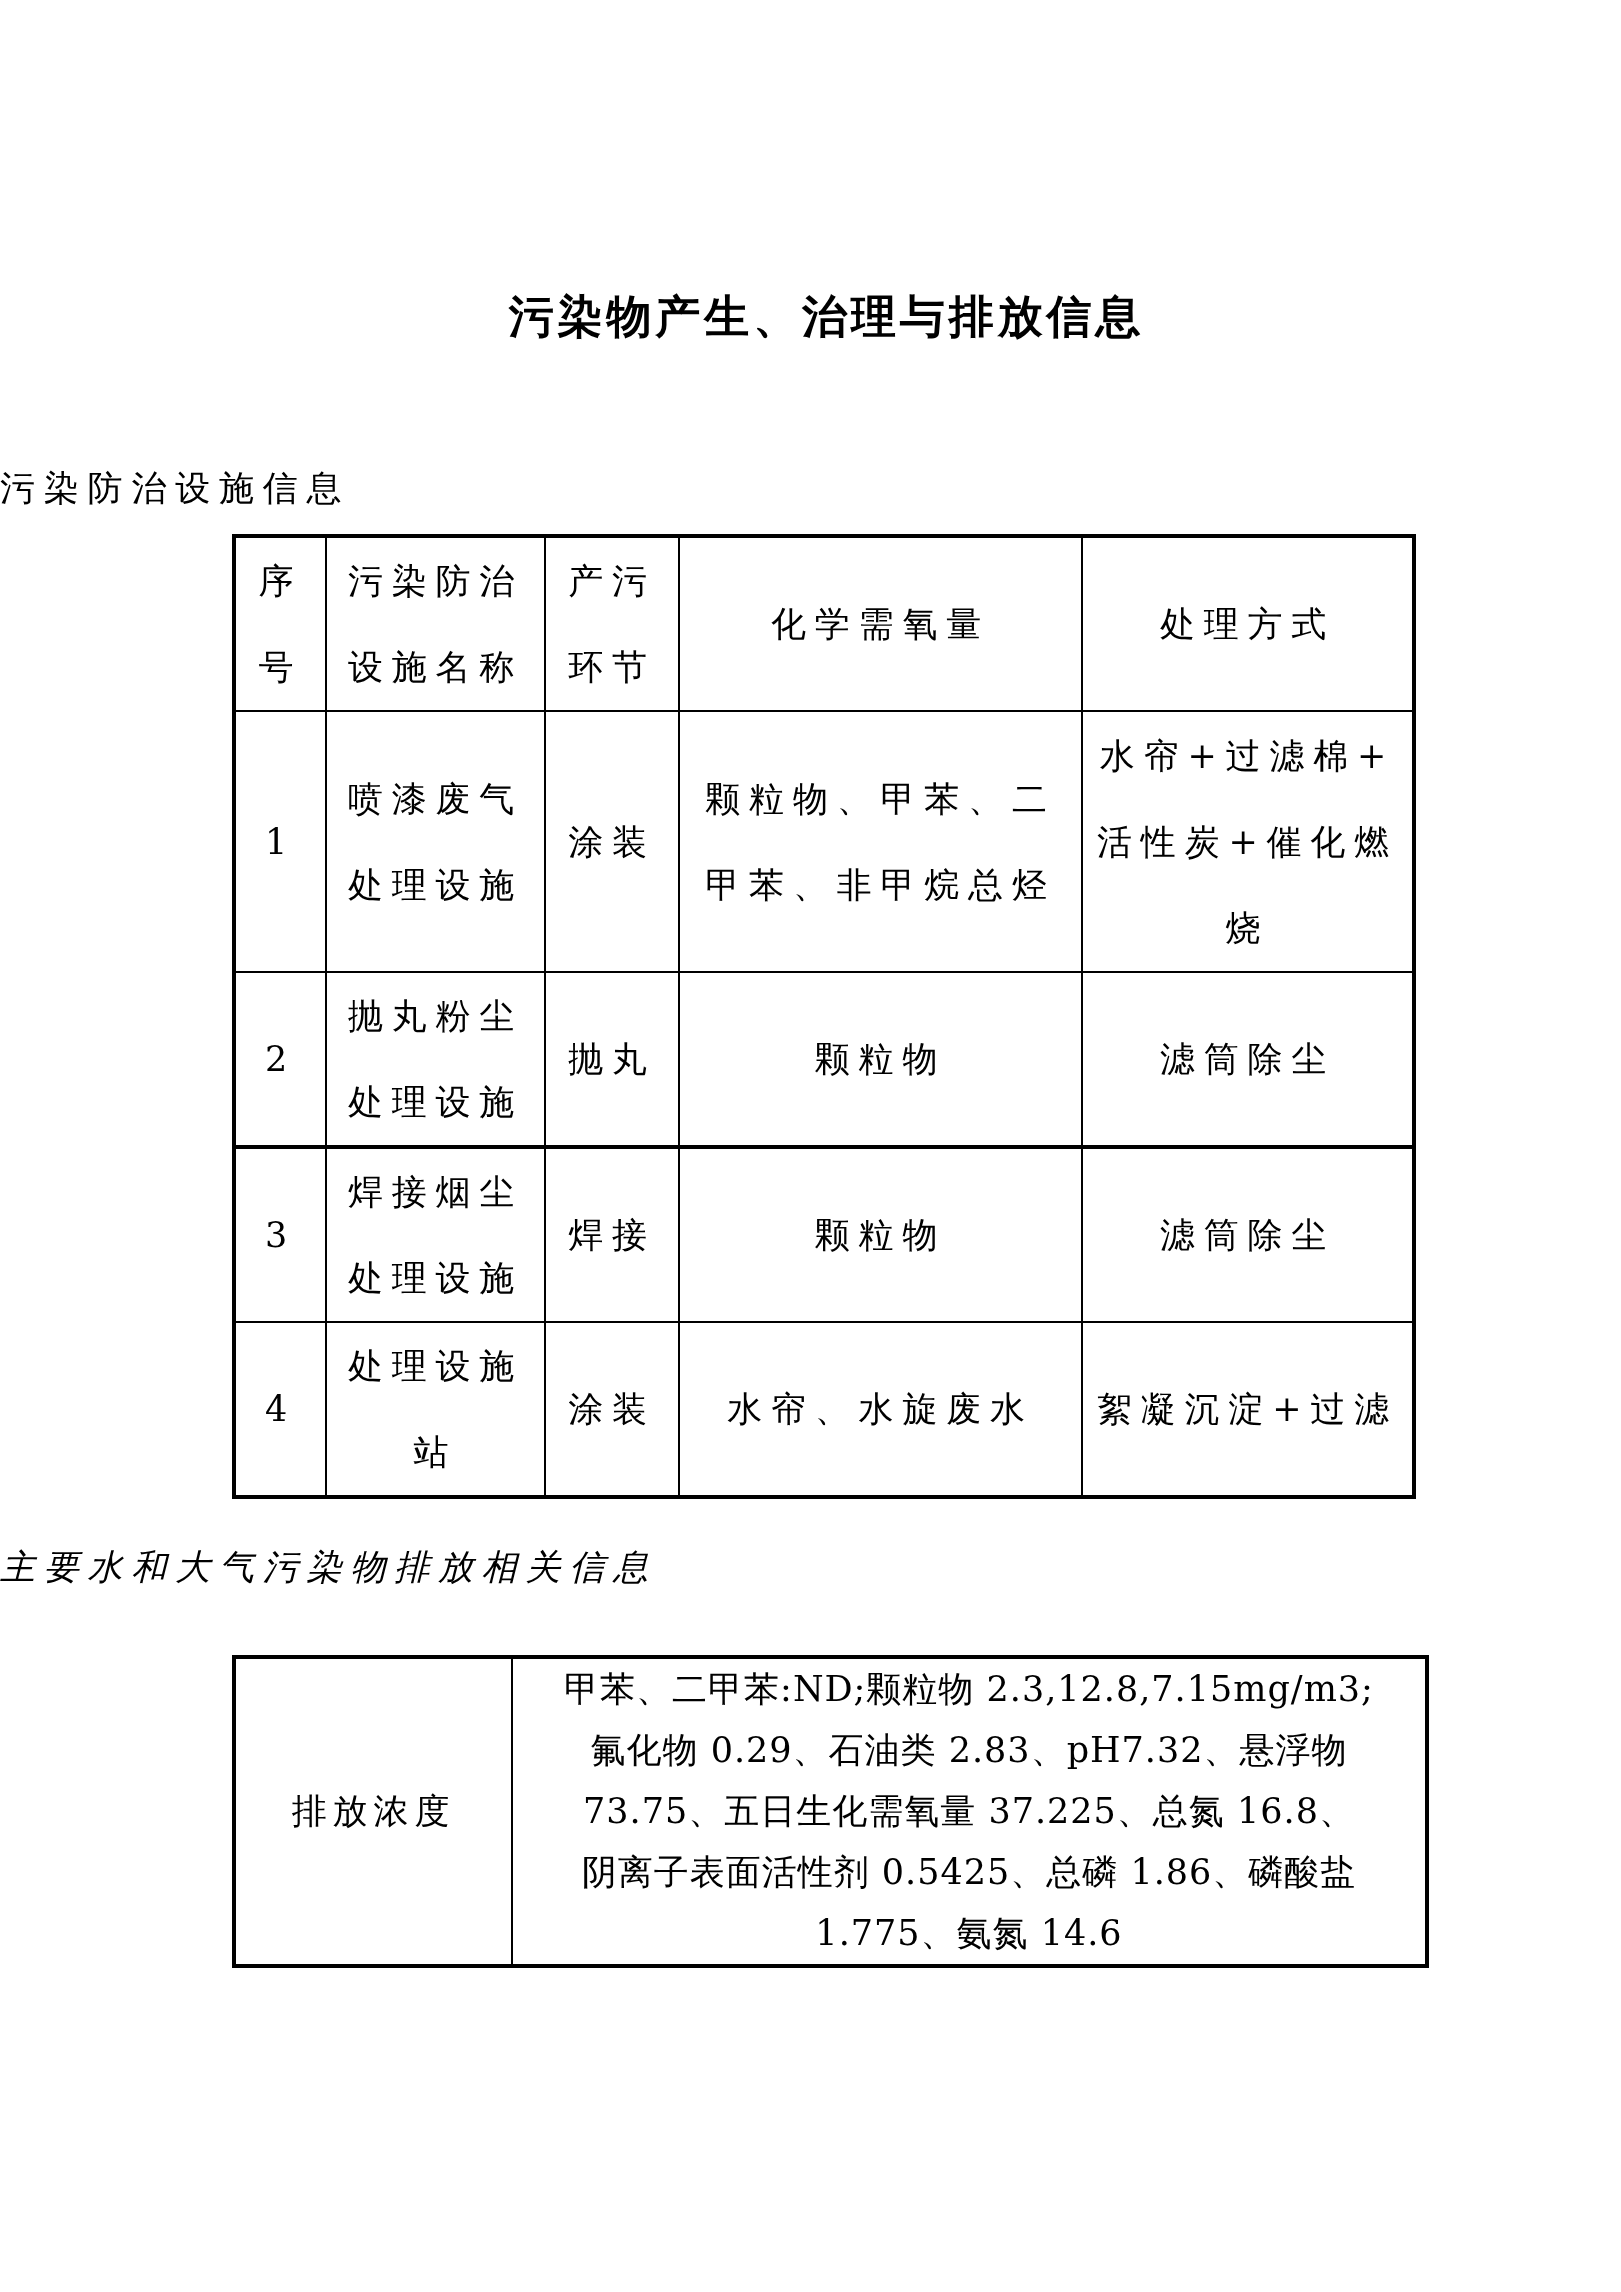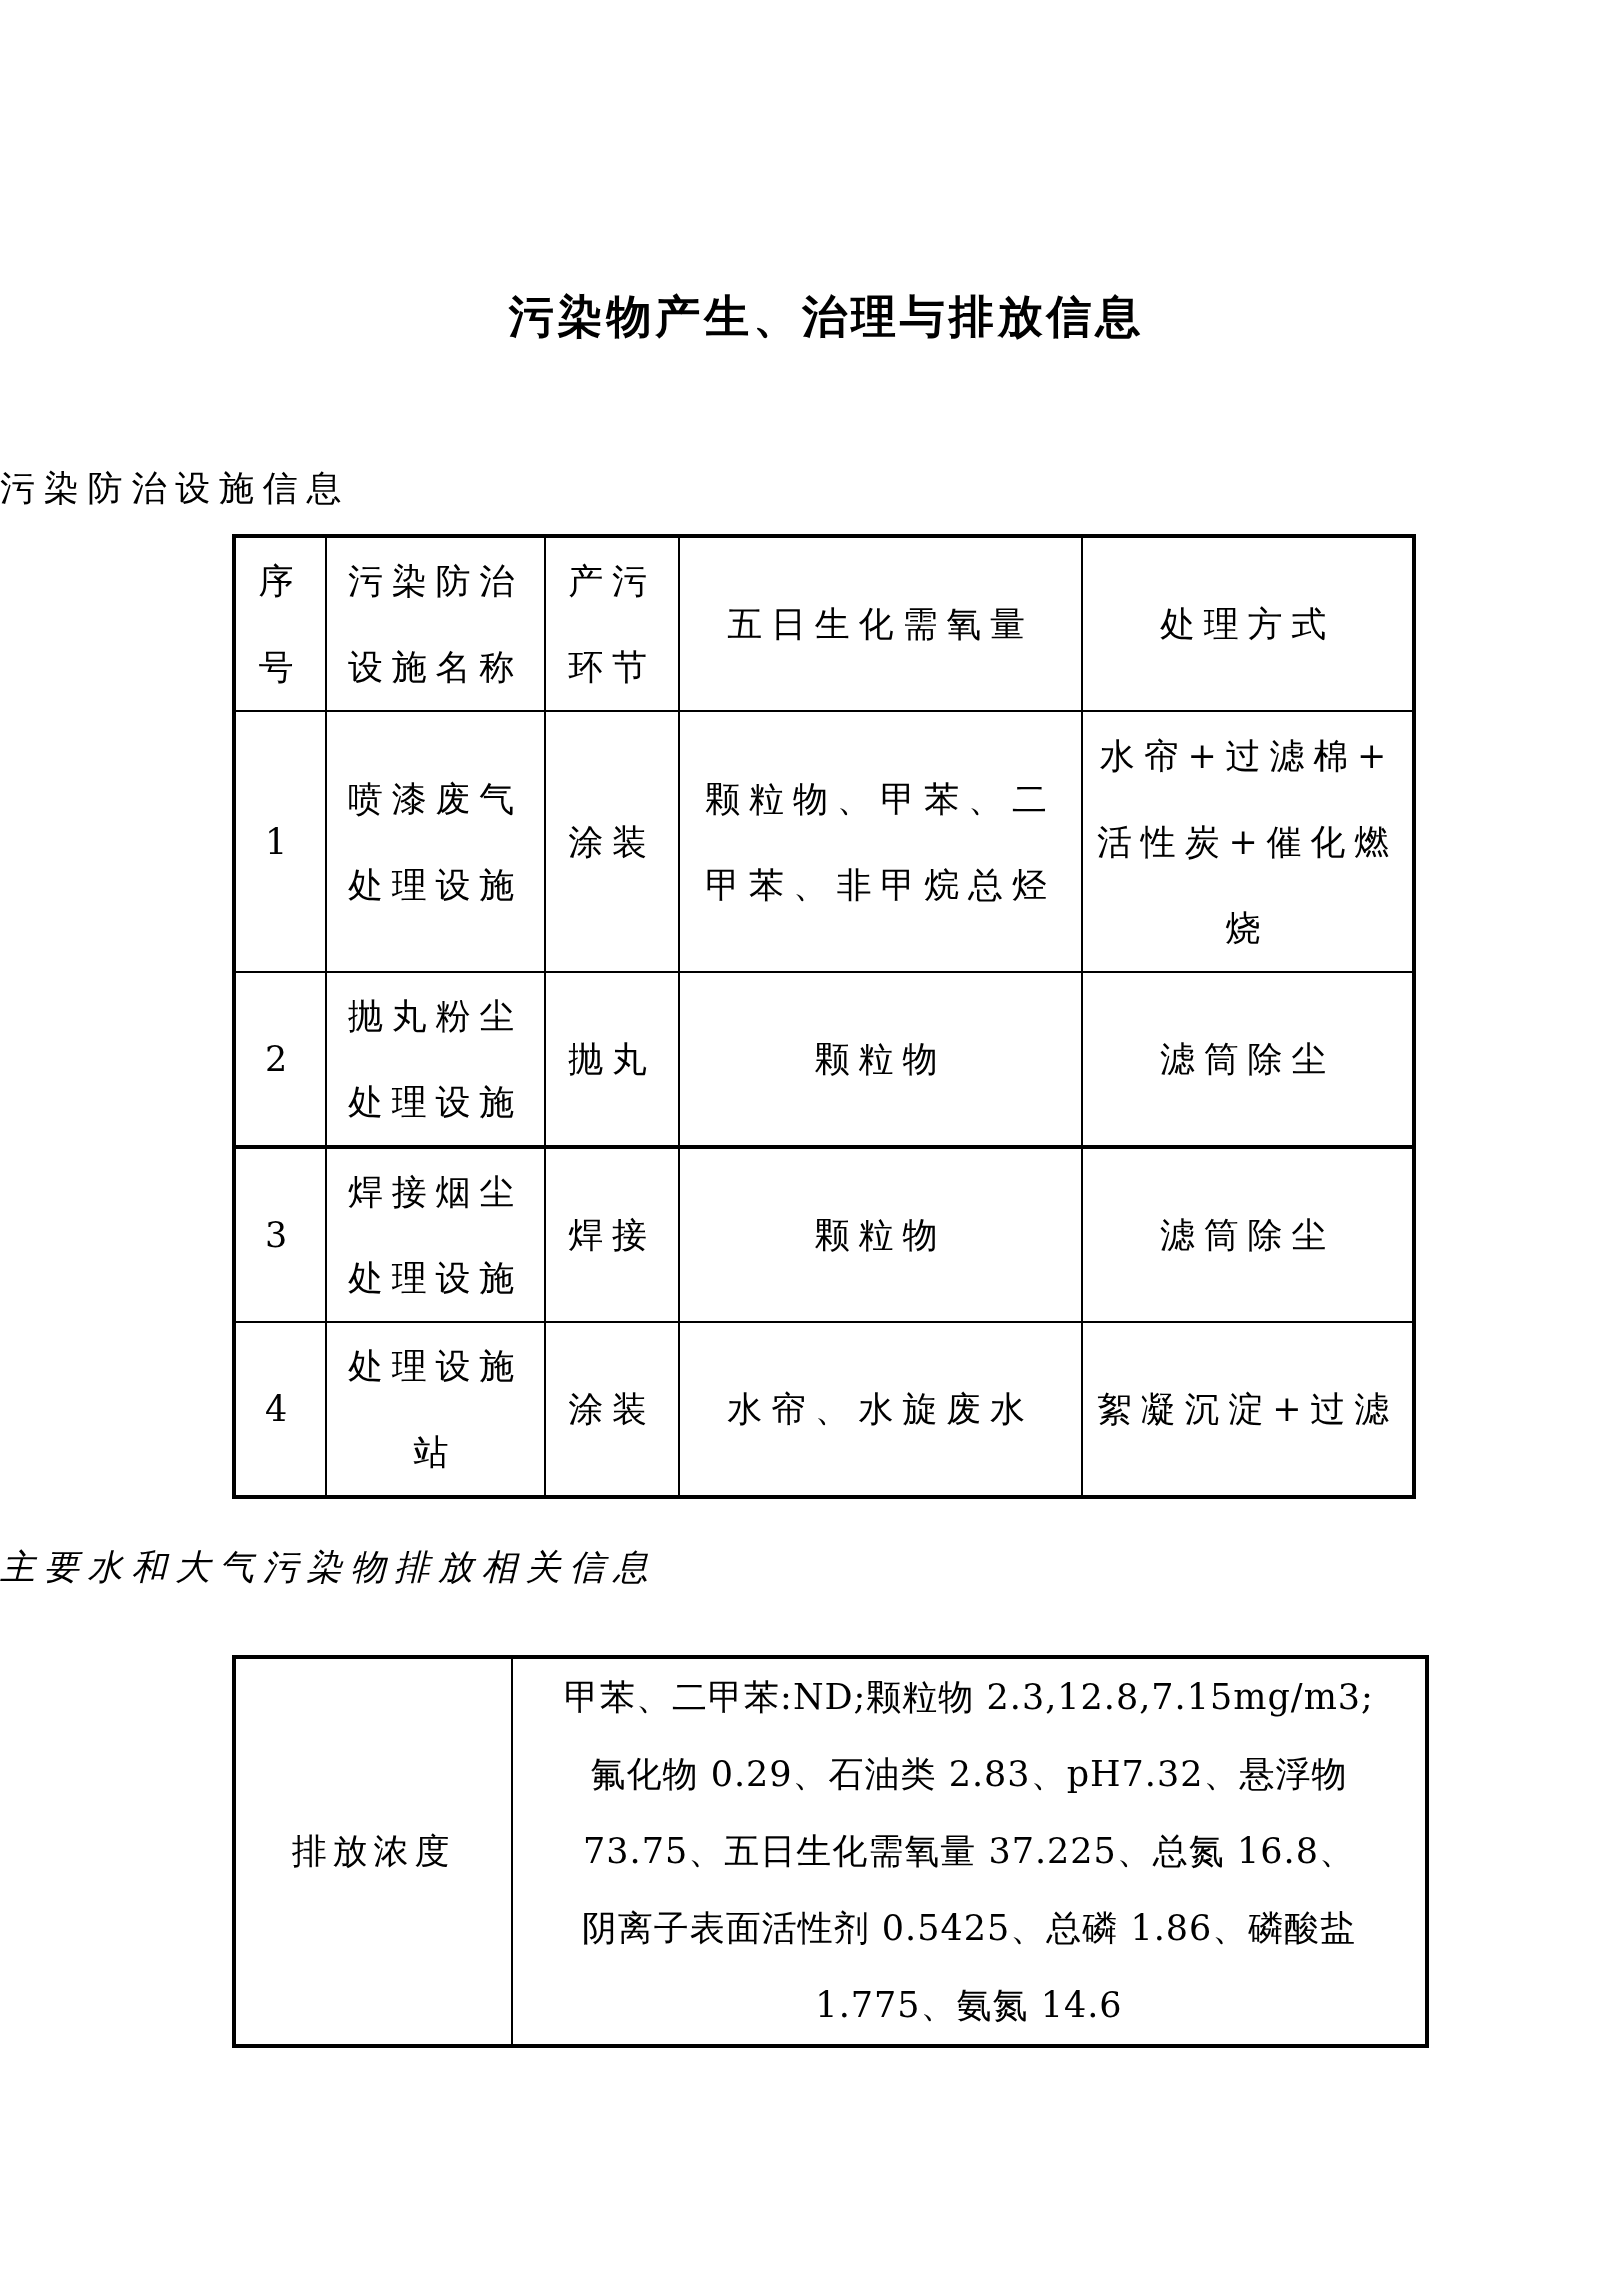--- a/index.html
+++ b/index.html
@@ -73,21 +73,21 @@
     top: 1655px;
     width: 1194px;
   }
   .emission-table th {
     font-size: 35px;
     font-weight: normal;
     letter-spacing: 5.9px;
   }
   .emission-table td.value-cell {
     font-size: 35px;
-    line-height: 77px;
+    line-height: 61px;
     letter-spacing: 1px;
     padding: 0 3.9px;
   }
 </style>
 </head>
 <body>
 
 <h1 class="doc-title">污染物产生、治理与排放信息</h1>
 
 <div class="table-caption caption-1">污染防治设施信息</div>
@@ -101,21 +101,21 @@
     <col style="width:332px">
   </colgroup>
   <tbody>
       <tr style="height:173px">
     <th>序
 号</th>
     <th>污染防治
 设施名称</th>
     <th>产污
 环节</th>
-    <th>五日生化需氧量</th>
+    <th>化学需氧量</th>
     <th>处理方式</th>
   </tr>
   <tr style="height:261px">
     <td>1</td>
     <td>喷漆废气
 处理设施</td>
     <td>涂装</td>
     <td>颗粒物、甲苯、二
 甲苯、非甲烷总烃</td>
     <td>水帘+过滤棉+

